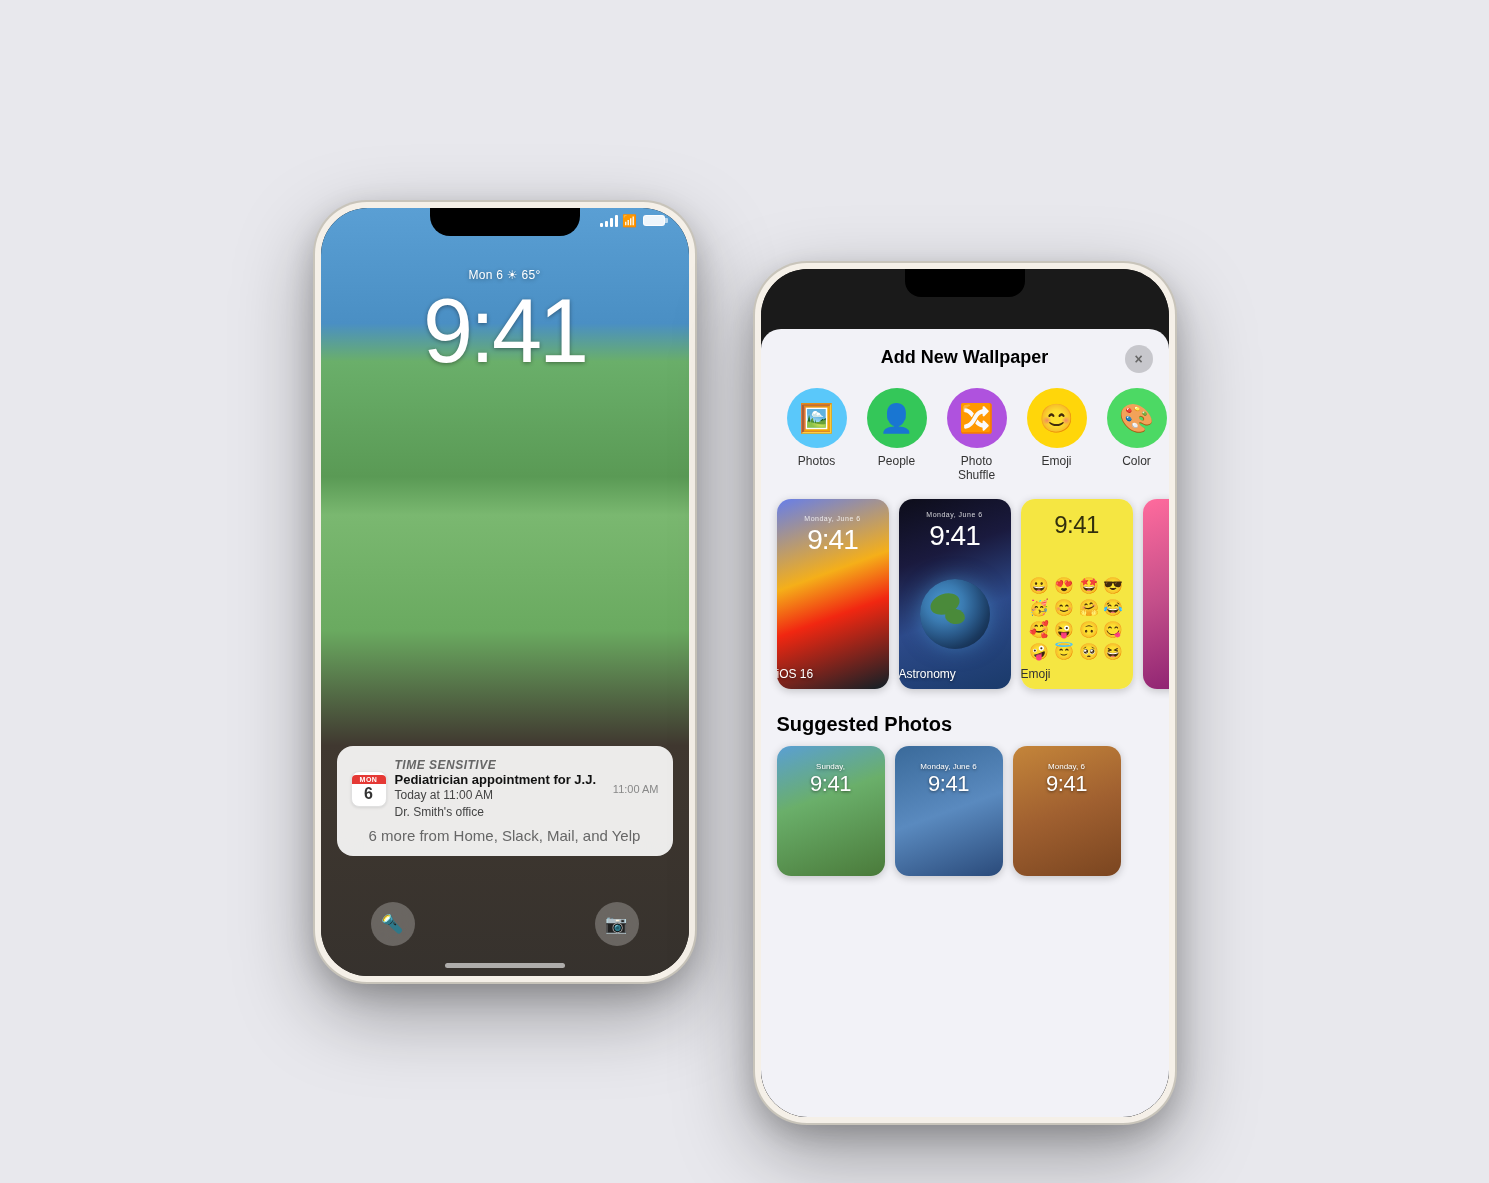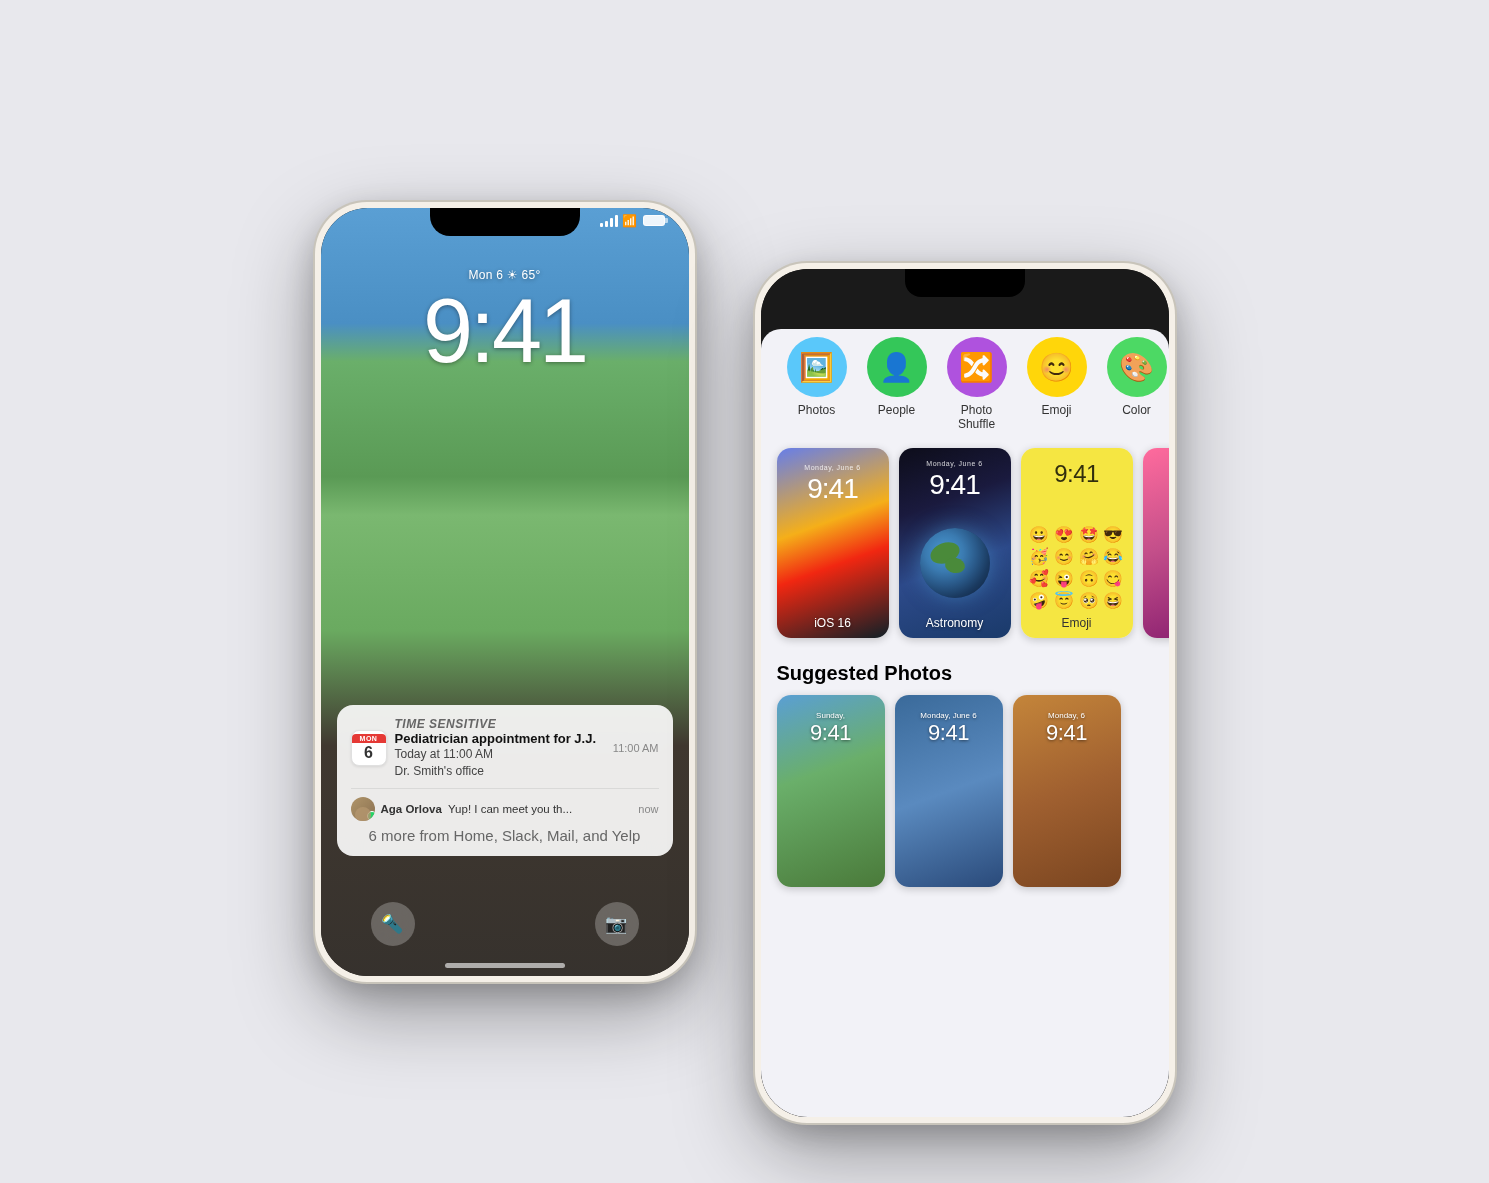--- a/index.html
+++ b/index.html
@@ -482,21 +482,20 @@
       font-size: 28px;
       font-weight: 200;
       letter-spacing: -1px;
     }
 
     .thumb-label {
       position: absolute;
       bottom: 8px;
       left: 0;
       right: 0;
-      text-align: center;
       font-size: 12px;
       color: white;
       font-weight: 500;
       text-shadow: 0 1px 3px rgba(0,0,0,0.5);
     }
 
     .thumb-emoji-grid {
       display: grid;
       grid-template-columns: repeat(4, 1fr);
       gap: 3px;
@@ -512,21 +511,21 @@
     
     .suggested-grid {
       display: flex;
       gap: 10px;
       padding: 0 16px 16px;
     }
 
     .suggested-thumb {
       flex-shrink: 0;
       width: 108px;
-      height: 192px;
+      height: 130px;
       border-radius: 14px;
       overflow: hidden;
       position: relative;
       box-shadow: 0 2px 8px rgba(0,0,0,0.2);
     }
 
     .sugg-bg-1 {
       background: linear-gradient(160deg, #5a9fd4 0%, #6aaf6a 40%, #4a7a3a 100%);
     }
     .sugg-bg-2 {
@@ -661,30 +660,20 @@
               <div>
                 <div class="notif-title-text">TIME SENSITIVE</div>
                 <div class="notif-event">Pediatrician appointment for J.J.</div>
                 <div class="notif-detail">Today at 11:00 AM</div>
                 <div class="notif-detail">Dr. Smith's office</div>
               </div>
             </div>
             <div class="notif-time">11:00 AM</div>
           </div>
 
-          <div class="notif-message-row">
-            <div class="avatar-circle" style="position:relative;">
-              <div class="msg-badge"></div>
-            </div>
-            <div class="notif-msg-text">
-              <strong>Aga Orlova</strong>
-              <span style="margin-left:3px;">Yup! I can meet you th...</span>
-            </div>
-            <div class="notif-msg-time">now</div>
-          </div>
 
           <div class="notif-more">6 more from Home, Slack, Mail, and Yelp</div>
         </div>
 
         <div class="lock-bottom">
           <div class="lock-bottom-icon">
             <span>🔦</span>
           </div>
           <div class="lock-bottom-icon">
             <span>📷</span>
@@ -698,20 +687,24 @@
 
   <div class="phone-right">
     <div class="phone-right-inner">
 
       <div class="notch-right"></div>
 
       <div style="position:absolute;inset:0;background:#1a1a1a;"></div>
 
       <div class="wallpaper-sheet">
 
+        <div class="wallpaper-header">
+          <span class="wallpaper-title">Add New Wallpaper</span>
+          <div class="close-btn">×</div>
+        </div>
 
         <div class="categories-scroll">
 
           <div class="category-item">
             <div class="category-icon-circle" style="background:#5ac8fa;">
               <span style="font-size:28px;">🖼️</span>
             </div>
             <span class="category-label">Photos</span>
           </div>
 

